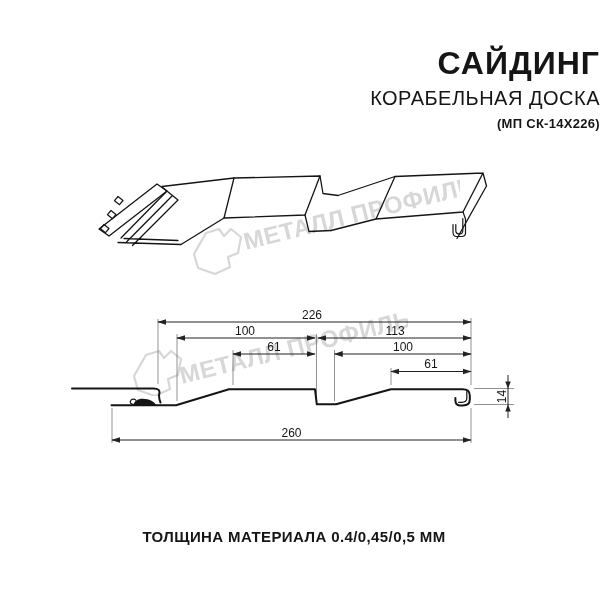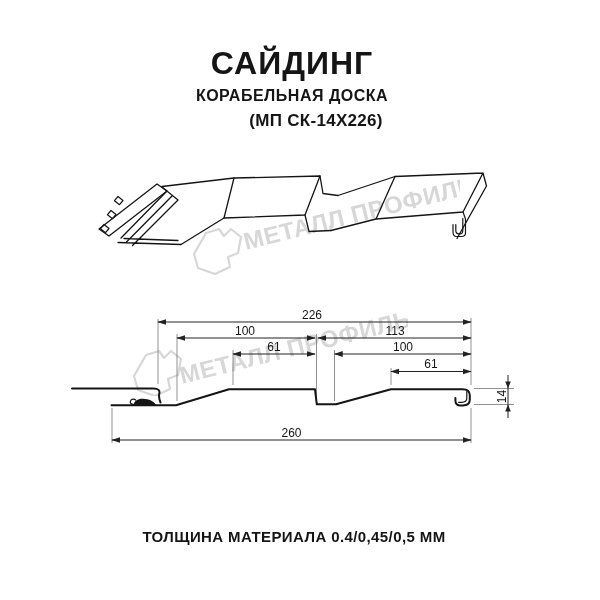--- a/index.html
+++ b/index.html
@@ -2,24 +2,24 @@
 <html><head>
 <meta charset="utf-8">
 <style>
   html,body{margin:0;padding:0;background:#fff;}
   #canvas{
     position:relative;width:600px;height:600px;background:#ffffff;overflow:hidden;
     font-family:"Liberation Sans", sans-serif;
   }
   .abs{position:absolute;}
   
-  .title-block{left:0;top:46px;width:584px;text-align:center;z-index:3;color:#151515;}
+  .title-block{left:16px;top:46px;width:584px;text-align:right;z-index:3;color:#151515;}
   .title-main{font-size:32px;font-weight:700;letter-spacing:1px;line-height:34px;}
-  .title-sub{font-size:16px;font-weight:700;letter-spacing:.5px;margin-top:7px;}
-  .title-model{font-size:17px;font-weight:700;letter-spacing:.3px;margin-top:6px;margin-left:48px;}
+  .title-sub{font-size:20px;font-weight:400;letter-spacing:.5px;margin-top:7px;}
+  .title-model{font-size:13px;font-weight:700;letter-spacing:.3px;margin-top:6px;margin-left:48px;}
   
   .footer-note{left:0;top:528px;width:588px;text-align:center;z-index:3;
     font-size:15px;font-weight:700;letter-spacing:.4px;color:#151515;}
   
   .wm{z-index:1;}
   .wm text{font-family:"Liberation Sans", sans-serif;font-weight:700;font-size:24px;letter-spacing:.5px;}
   
   .drawing{z-index:2;}
   .ln{stroke:#151515;fill:none;stroke-linecap:round;stroke-linejoin:round;}
   .profile{stroke-width:2;}

